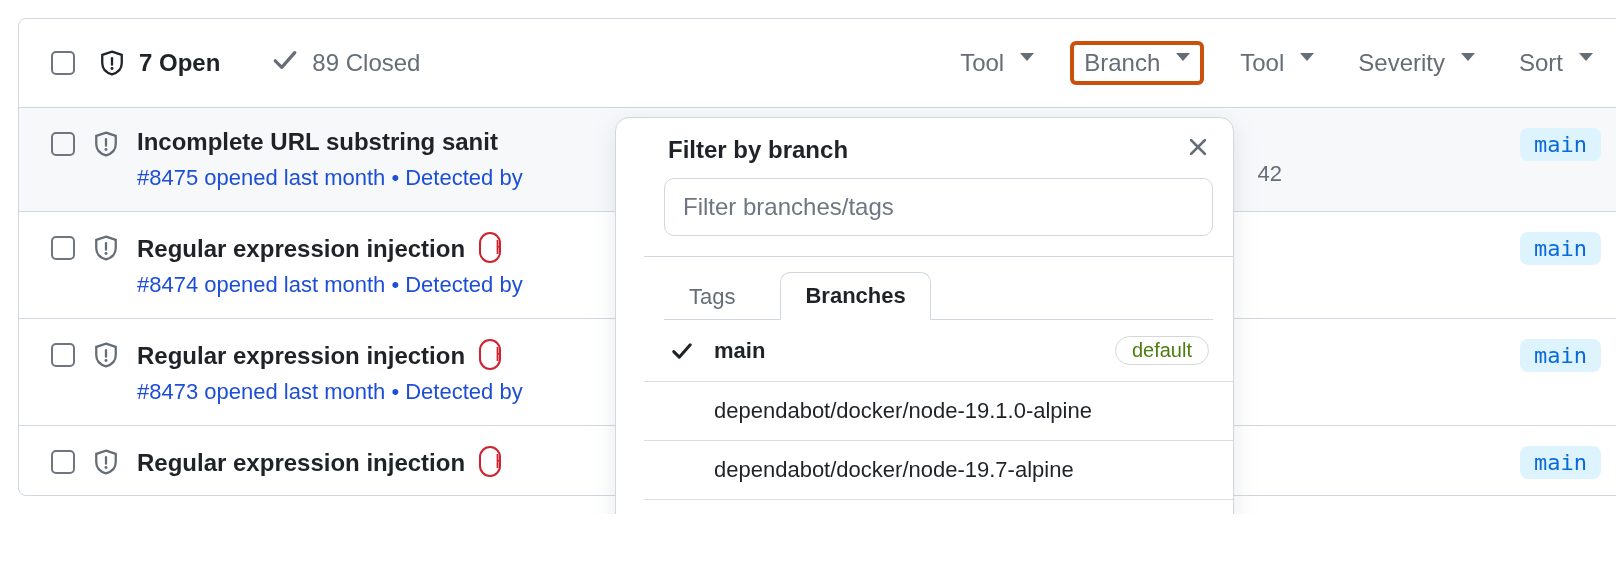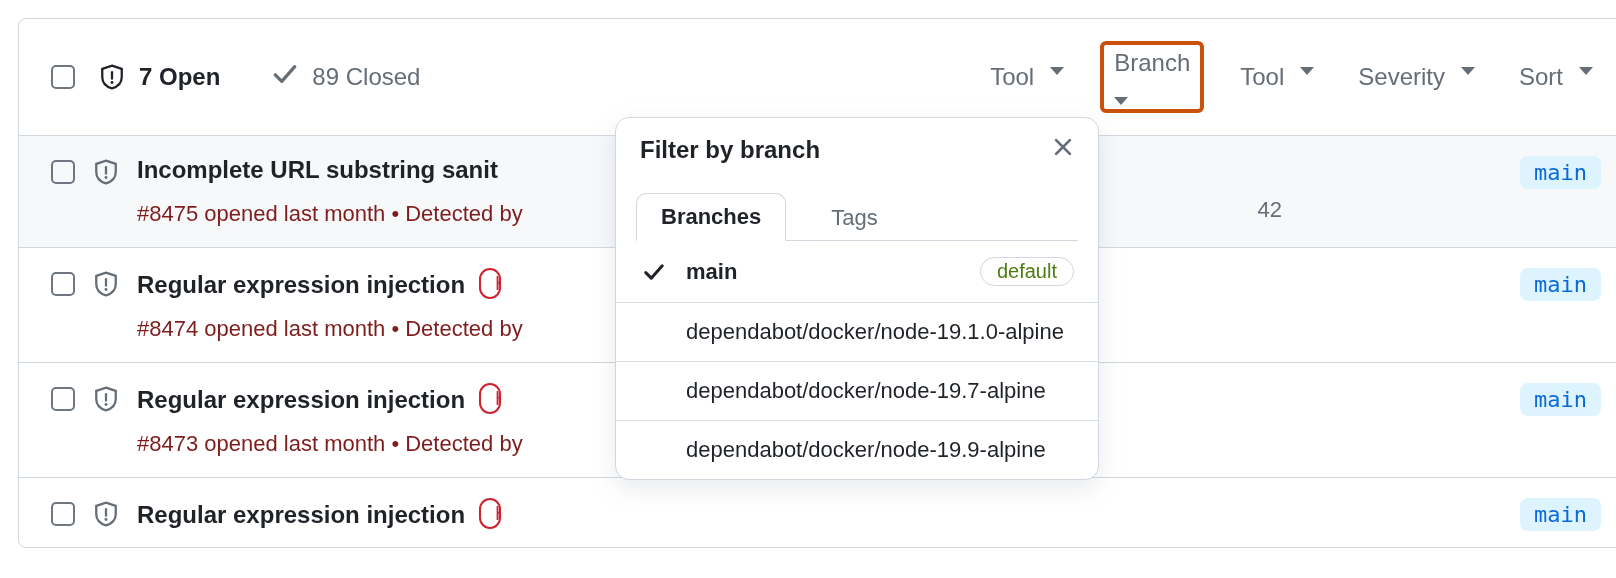--- a/index.html
+++ b/index.html
@@ -72,21 +72,20 @@
     gap: 16px;
     font-size: 24px;
     color: #656d76;
     cursor: pointer;
     padding: 4px 8px;
   }
   .filter-btn.highlighted {
     border: 4px solid #c9510c;
     border-radius: 6px;
     padding: 4px 10px;
-    flex-direction: column;
   }
   .caret {
     width: 0;
     height: 0;
     border-left: 7px solid transparent;
     border-right: 7px solid transparent;
     border-top: 8px solid currentColor;
     margin-top: 4px;
   }
   
@@ -117,47 +116,48 @@
     color: #cf222e;
     border-radius: 999px;
     padding: 2px 14px;
     font-size: 20px;
     font-weight: 500;
     overflow: hidden;
     white-space: nowrap;
   }
   .alert-meta {
     font-size: 22px;
-    color: #7f1d1d;
-    margin-top: 17px;
+    color: #1d4ed8;
+    margin-top: 9px;
     white-space: nowrap;
     overflow: hidden;
   }
   .branch-badge {
     background: #ddf4ff;
     color: #0969da;
     font-family: ui-monospace, SFMono-Regular, "SF Mono", Menlo, Consolas, monospace;
     font-size: 22px;
     padding: 4px 14px;
     border-radius: 8px;
     margin-left: auto;
     align-self: flex-start;
   }
   
   .popup {
     position: absolute;
     top: 98px;
     left: 596px;
-    width: 484px;
+    width: 619px;
     background: #ffffff;
     border: 1px solid #d0d7de;
     border-radius: 14px;
     box-shadow: 0 8px 24px rgba(140,149,159,0.2);
     z-index: 10;
     overflow: hidden;
+    padding-left: 28px;
   }
   .popup-header {
     display: flex;
     align-items: center;
     padding: 18px 24px 14px 24px;
     font-size: 24px;
     font-weight: 600;
   }
   .popup-close {
     margin-left: auto;
@@ -386,23 +386,26 @@
   <div class="popup">
     <div class="popup-header">
       <span>Filter by branch</span>
       <span class="popup-close">
         <svg viewBox="0 0 16 16" width="22" height="22" stroke="#656d76" stroke-width="2" stroke-linecap="round">
           <line x1="3" y1="3" x2="13" y2="13"></line>
             <line x1="13" y1="3" x2="3" y2="13"></line>
         </svg>
       </span>
     </div>
+    <div class="popup-input-wrap">
+      <input class="popup-input" placeholder="Filter branches/tags" style="">
+    </div>
     <div class="popup-tabs-row">
+      <div class="popup-tab">Tags</div>
       <div class="popup-tab active">Branches</div>
-      <div class="popup-tab">Tags</div>
     </div>
     <div class="popup-tabs-divider"></div>
     <div class="popup-list">
       <div class="popup-item">
         <span class="check-slot">
           <svg viewBox="0 0 16 16" width="22" height="22" fill="none" stroke="#1f2328" stroke-width="2.2" stroke-linecap="round" stroke-linejoin="round">
             <polyline points="2,8.5 6,12.5 14,3.5"></polyline>
           </svg>
         </span>
         <span class="name">main</span>

